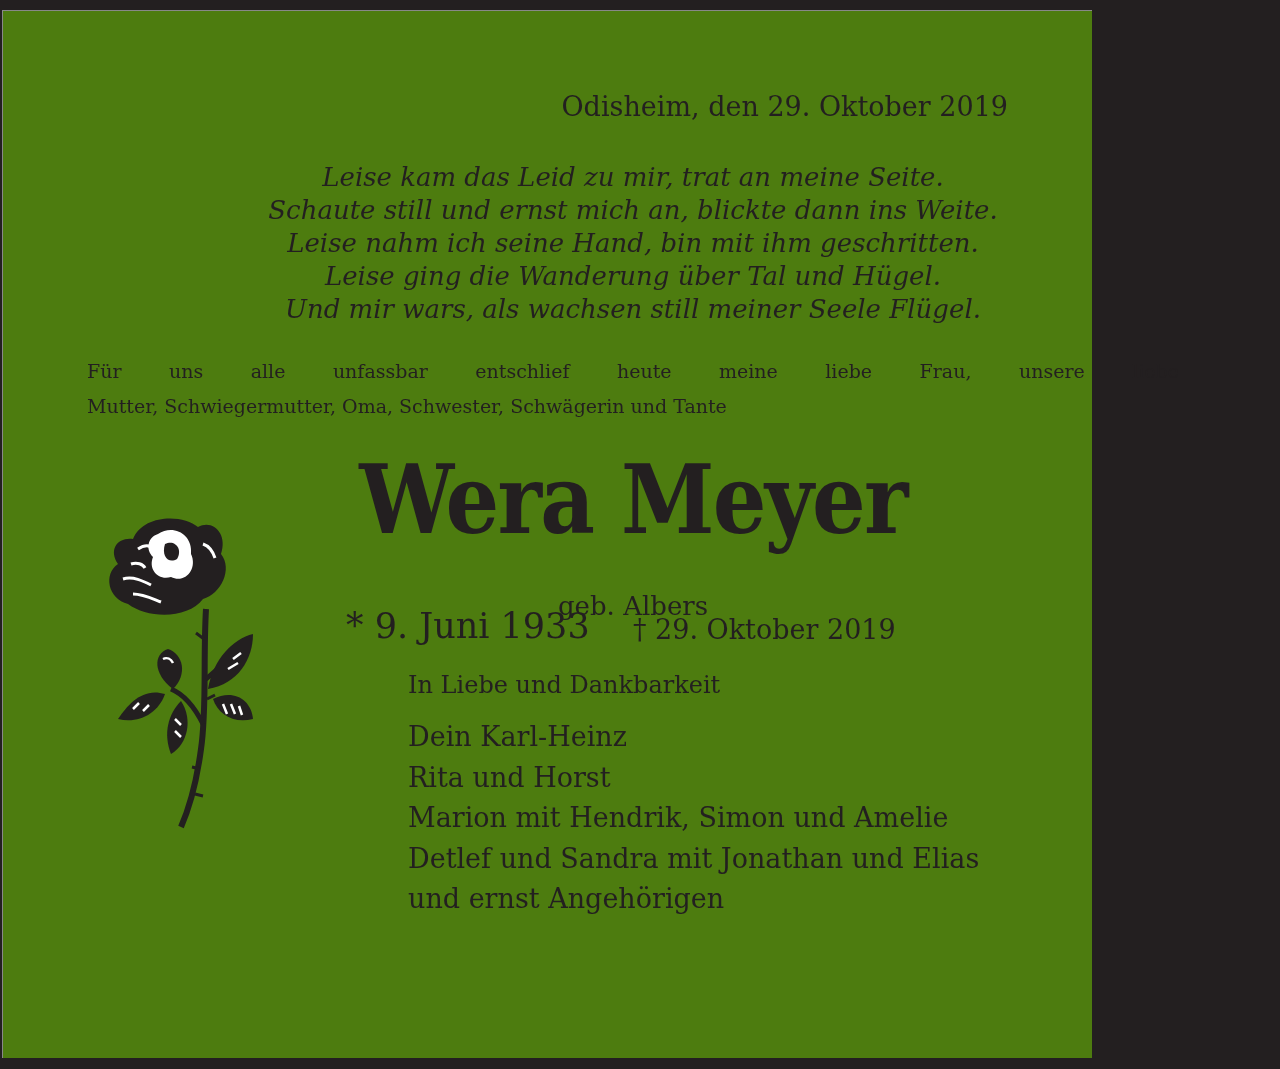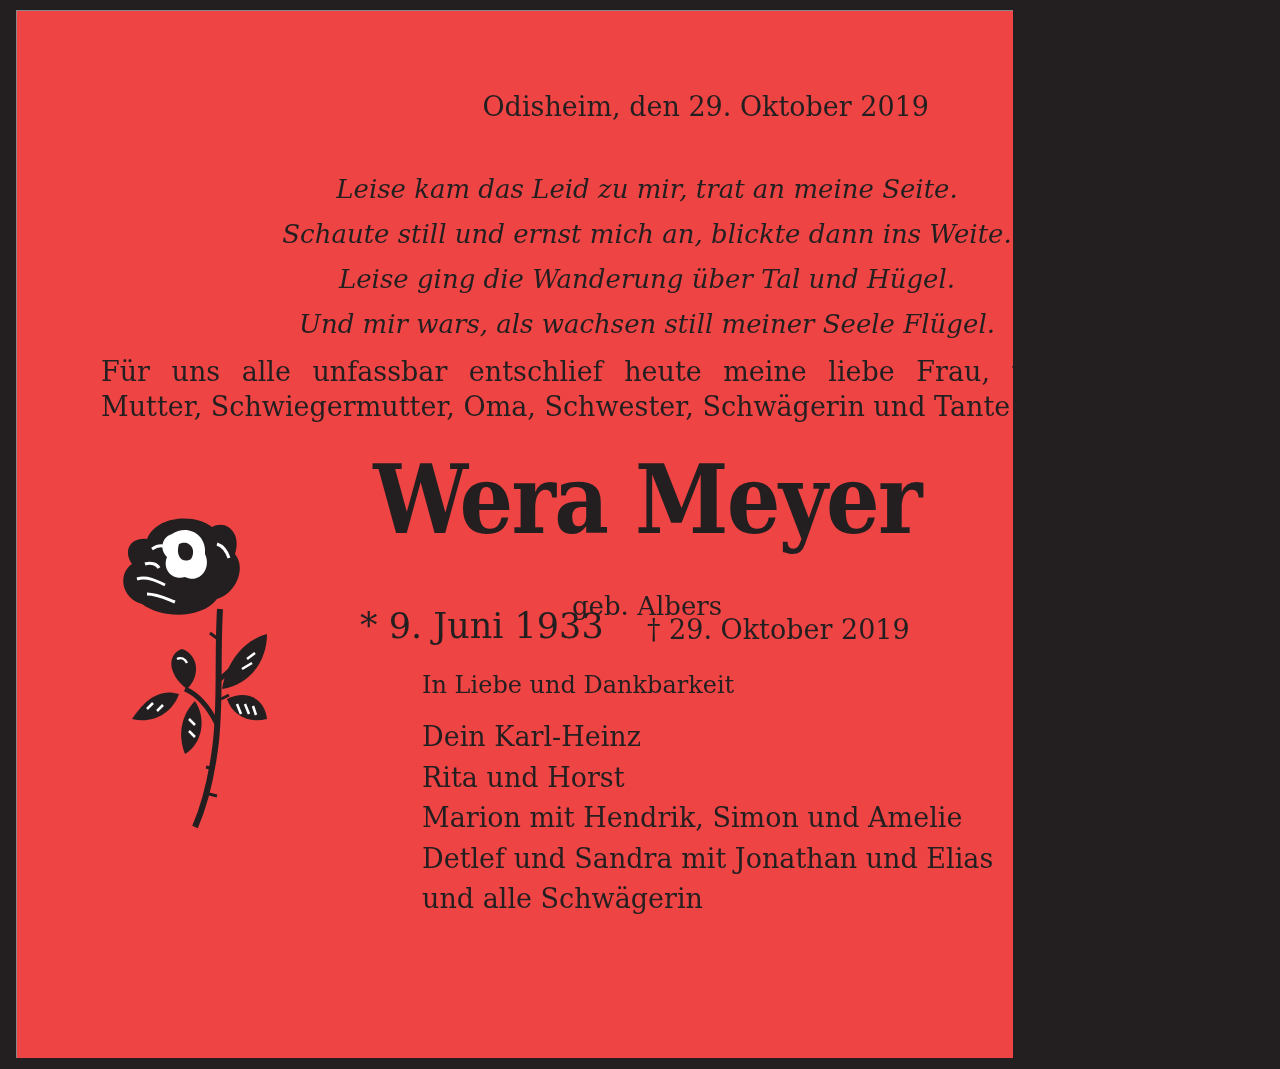--- a/index.html
+++ b/index.html
@@ -1,24 +1,24 @@
 <!DOCTYPE html>
 <html><head>
 <meta charset="utf-8">
 <style>
   html,body{margin:0;padding:0;}
   body{width:1280px;height:1069px;background:#231f20;position:relative;overflow:hidden;
        font-family:"DejaVu Serif","Liberation Serif",serif;color:#231f20;}
-  .sheet{position:absolute;left:16px;top:10px;width:997px;height:1048px;background:#ef4444;
+  .sheet{position:absolute;left:2px;top:10px;width:1090px;height:1048px;background:#4d7c0f;
          border-left:1px solid #888;border-top:1px solid #888;box-sizing:border-box;}
   .abs{position:absolute;white-space:nowrap;}
   .date{right:84px;top:80px;font-size:27px;}
   .poem{left:0;width:1260px;top:150px;text-align:center;font-style:italic;font-size:26px;line-height:33px;}
-  .poem div{white-space:nowrap;margin-top:12px;}
-  .intro{left:84px;width:1092px;top:343px;font-size:27px;line-height:35px;text-align:justify;white-space:normal;}
+  .poem div{white-space:nowrap;}
+  .intro{left:84px;width:1092px;top:343px;font-size:19px;line-height:35px;text-align:justify;white-space:normal;}
   .intro .l1{text-align:justify;text-align-last:justify;display:block;}
   .name{left:0;width:1260px;top:432px;text-align:center;font-size:96px;font-weight:bold;letter-spacing:-2px;
         font-family:"DejaVu Serif","Liberation Serif",serif;transform:scaleX(0.88);transform-origin:center;}
   .nee{left:0;width:1260px;top:555px;text-align:center;font-size:26px;margin-top:25px;}
   .born{left:343px;top:595px;font-size:35px;}
   .died{left:630px;top:595px;font-size:27px;margin-top:8px;}
   .thanks{left:405px;top:660px;font-size:24px;}
   .family{left:405px;top:706px;font-size:27px;font-weight:normal;line-height:40.5px;}
   .family div{white-space:nowrap;}
   .funeral{left:84px;top:932px;font-size:27px;}
@@ -26,20 +26,21 @@
 </style>
 </head>
 <body>
 
 <div class="sheet">
   <div class="abs date">Odisheim, den 29. Oktober 2019</div>
 
   <div class="abs poem">
     <div>Leise kam das Leid zu mir, trat an meine Seite.</div>
     <div>Schaute still und ernst mich an, blickte dann ins Weite.</div>
+    <div>Leise nahm ich seine Hand, bin mit ihm geschritten.</div>
     <div>Leise ging die Wanderung über Tal und Hügel.</div>
     <div>Und mir wars, als wachsen still meiner Seele Flügel.</div>
   </div>
 
   <div class="abs intro">
     <span class="l1">Für uns alle unfassbar entschlief heute meine liebe Frau, unsere liebe</span>
     <span>Mutter, Schwiegermutter, Oma, Schwester, Schwägerin und Tante</span>
   </div>
 
   <div class="abs name">Wera Meyer</div>
@@ -72,16 +73,16 @@
   <div class="abs born">* 9. Juni 1933</div>
   <div class="abs died">† 29. Oktober 2019</div>
 
   <div class="abs thanks">In Liebe und Dankbarkeit</div>
 
   <div class="abs family">
     <div>Dein Karl-Heinz</div>
     <div>Rita und Horst</div>
     <div>Marion mit Hendrik, Simon und Amelie</div>
     <div>Detlef und Sandra mit Jonathan und Elias</div>
-    <div>und alle Schwägerin</div>
+    <div>und ernst Angehörigen</div>
   </div>
 
 </div>
 
 </body></html>

